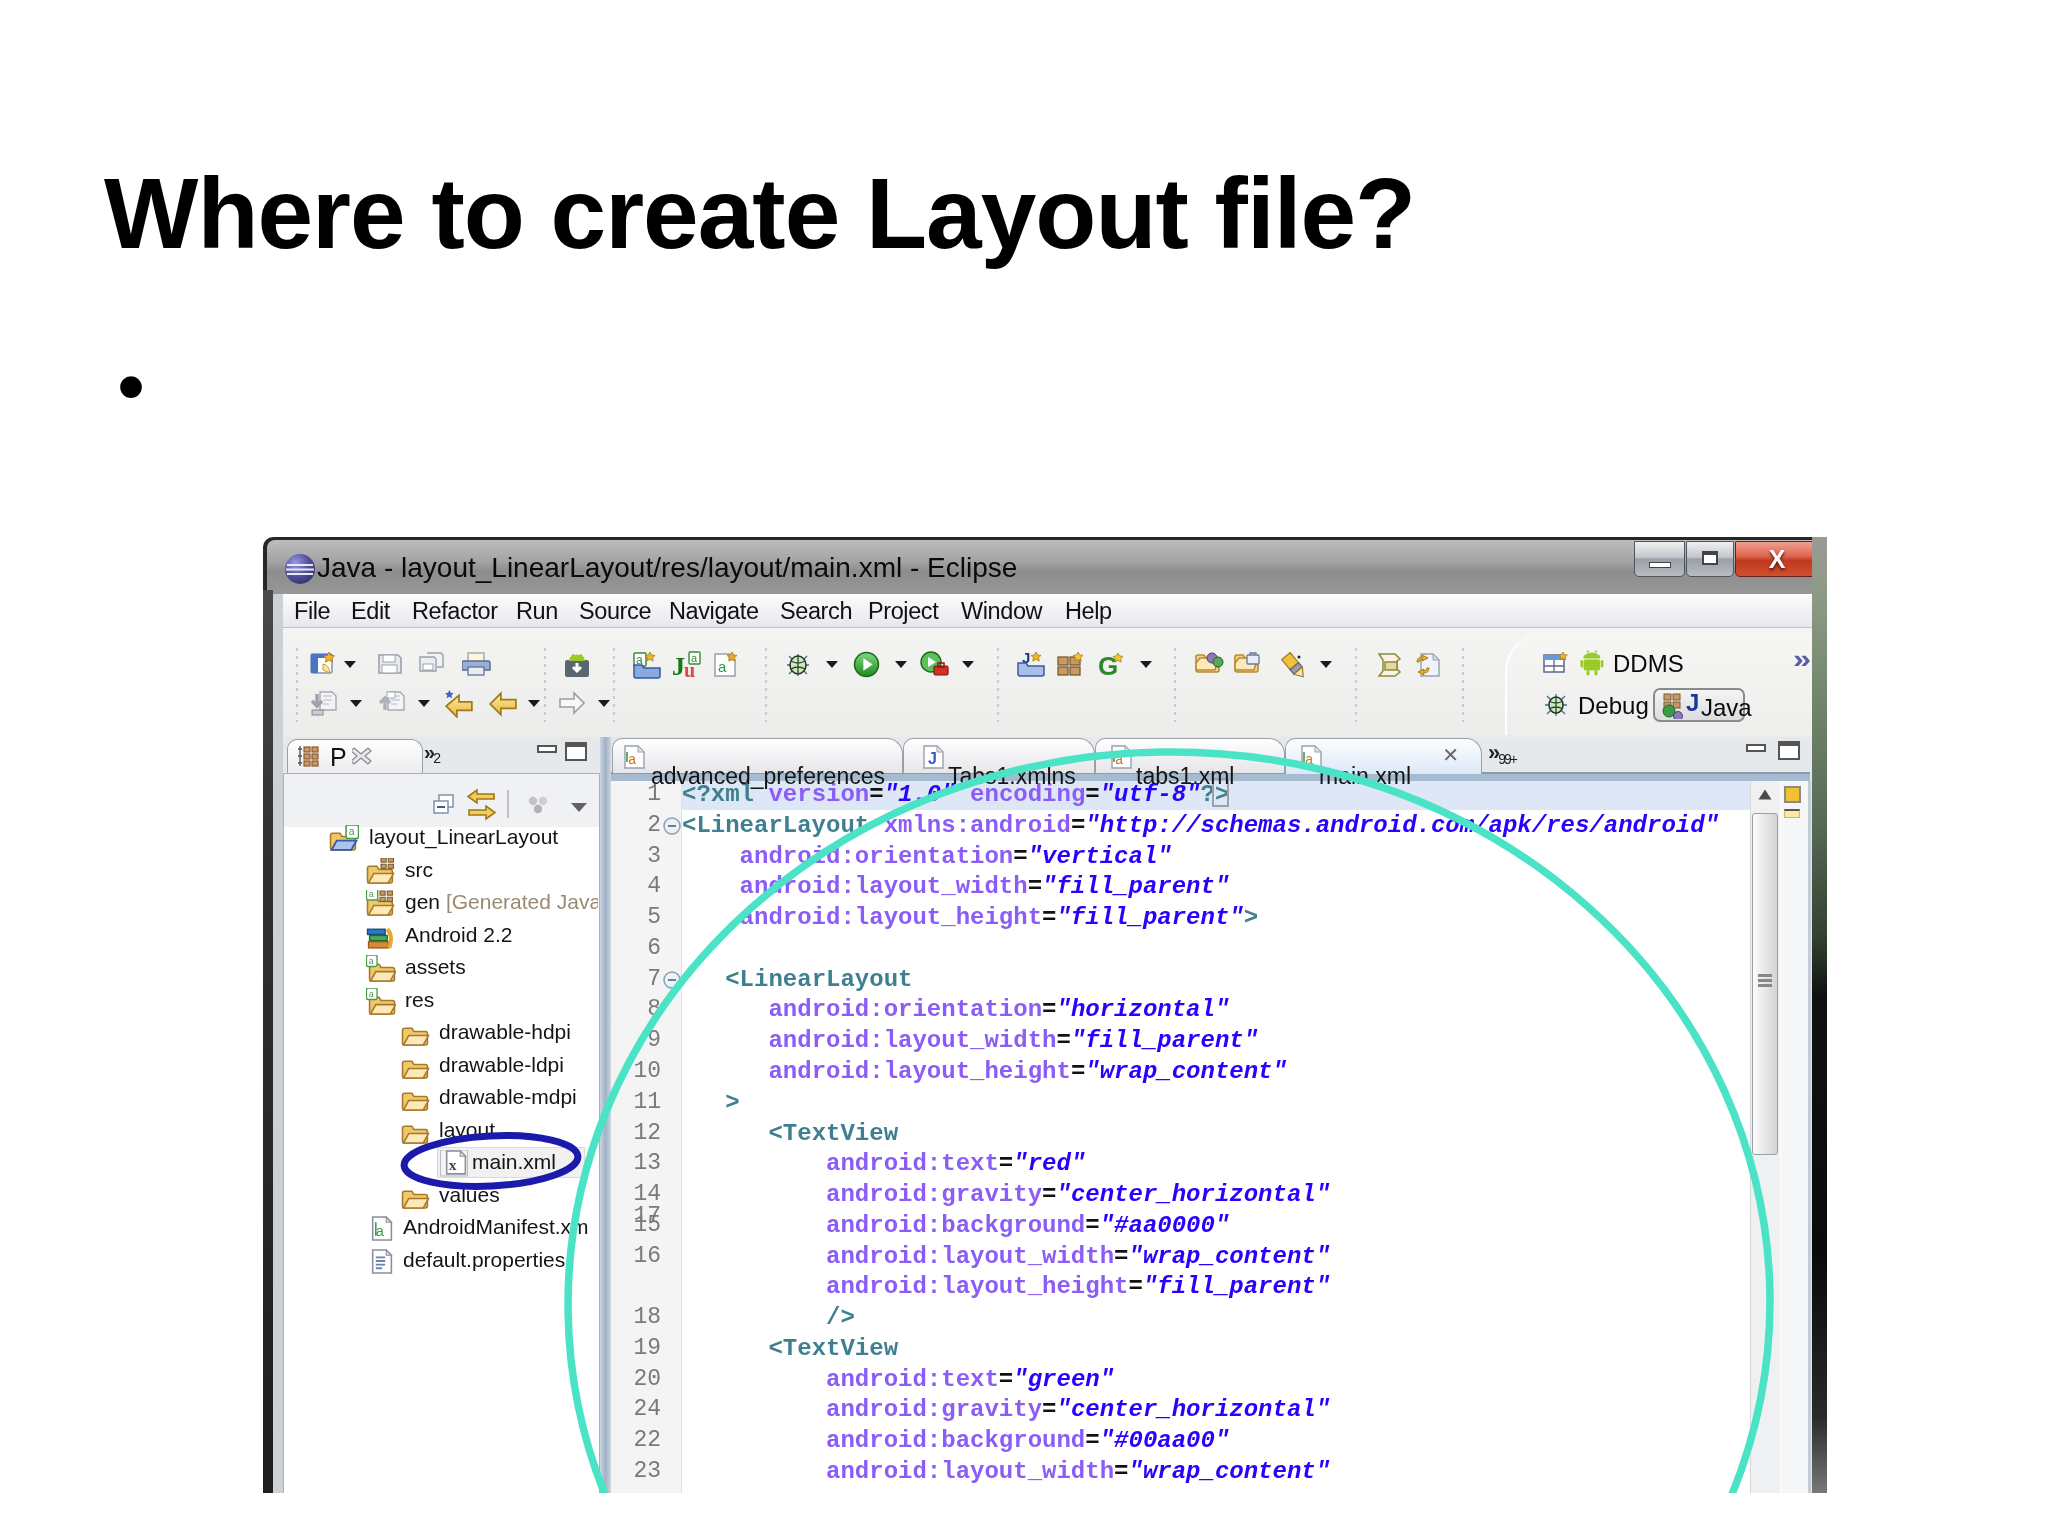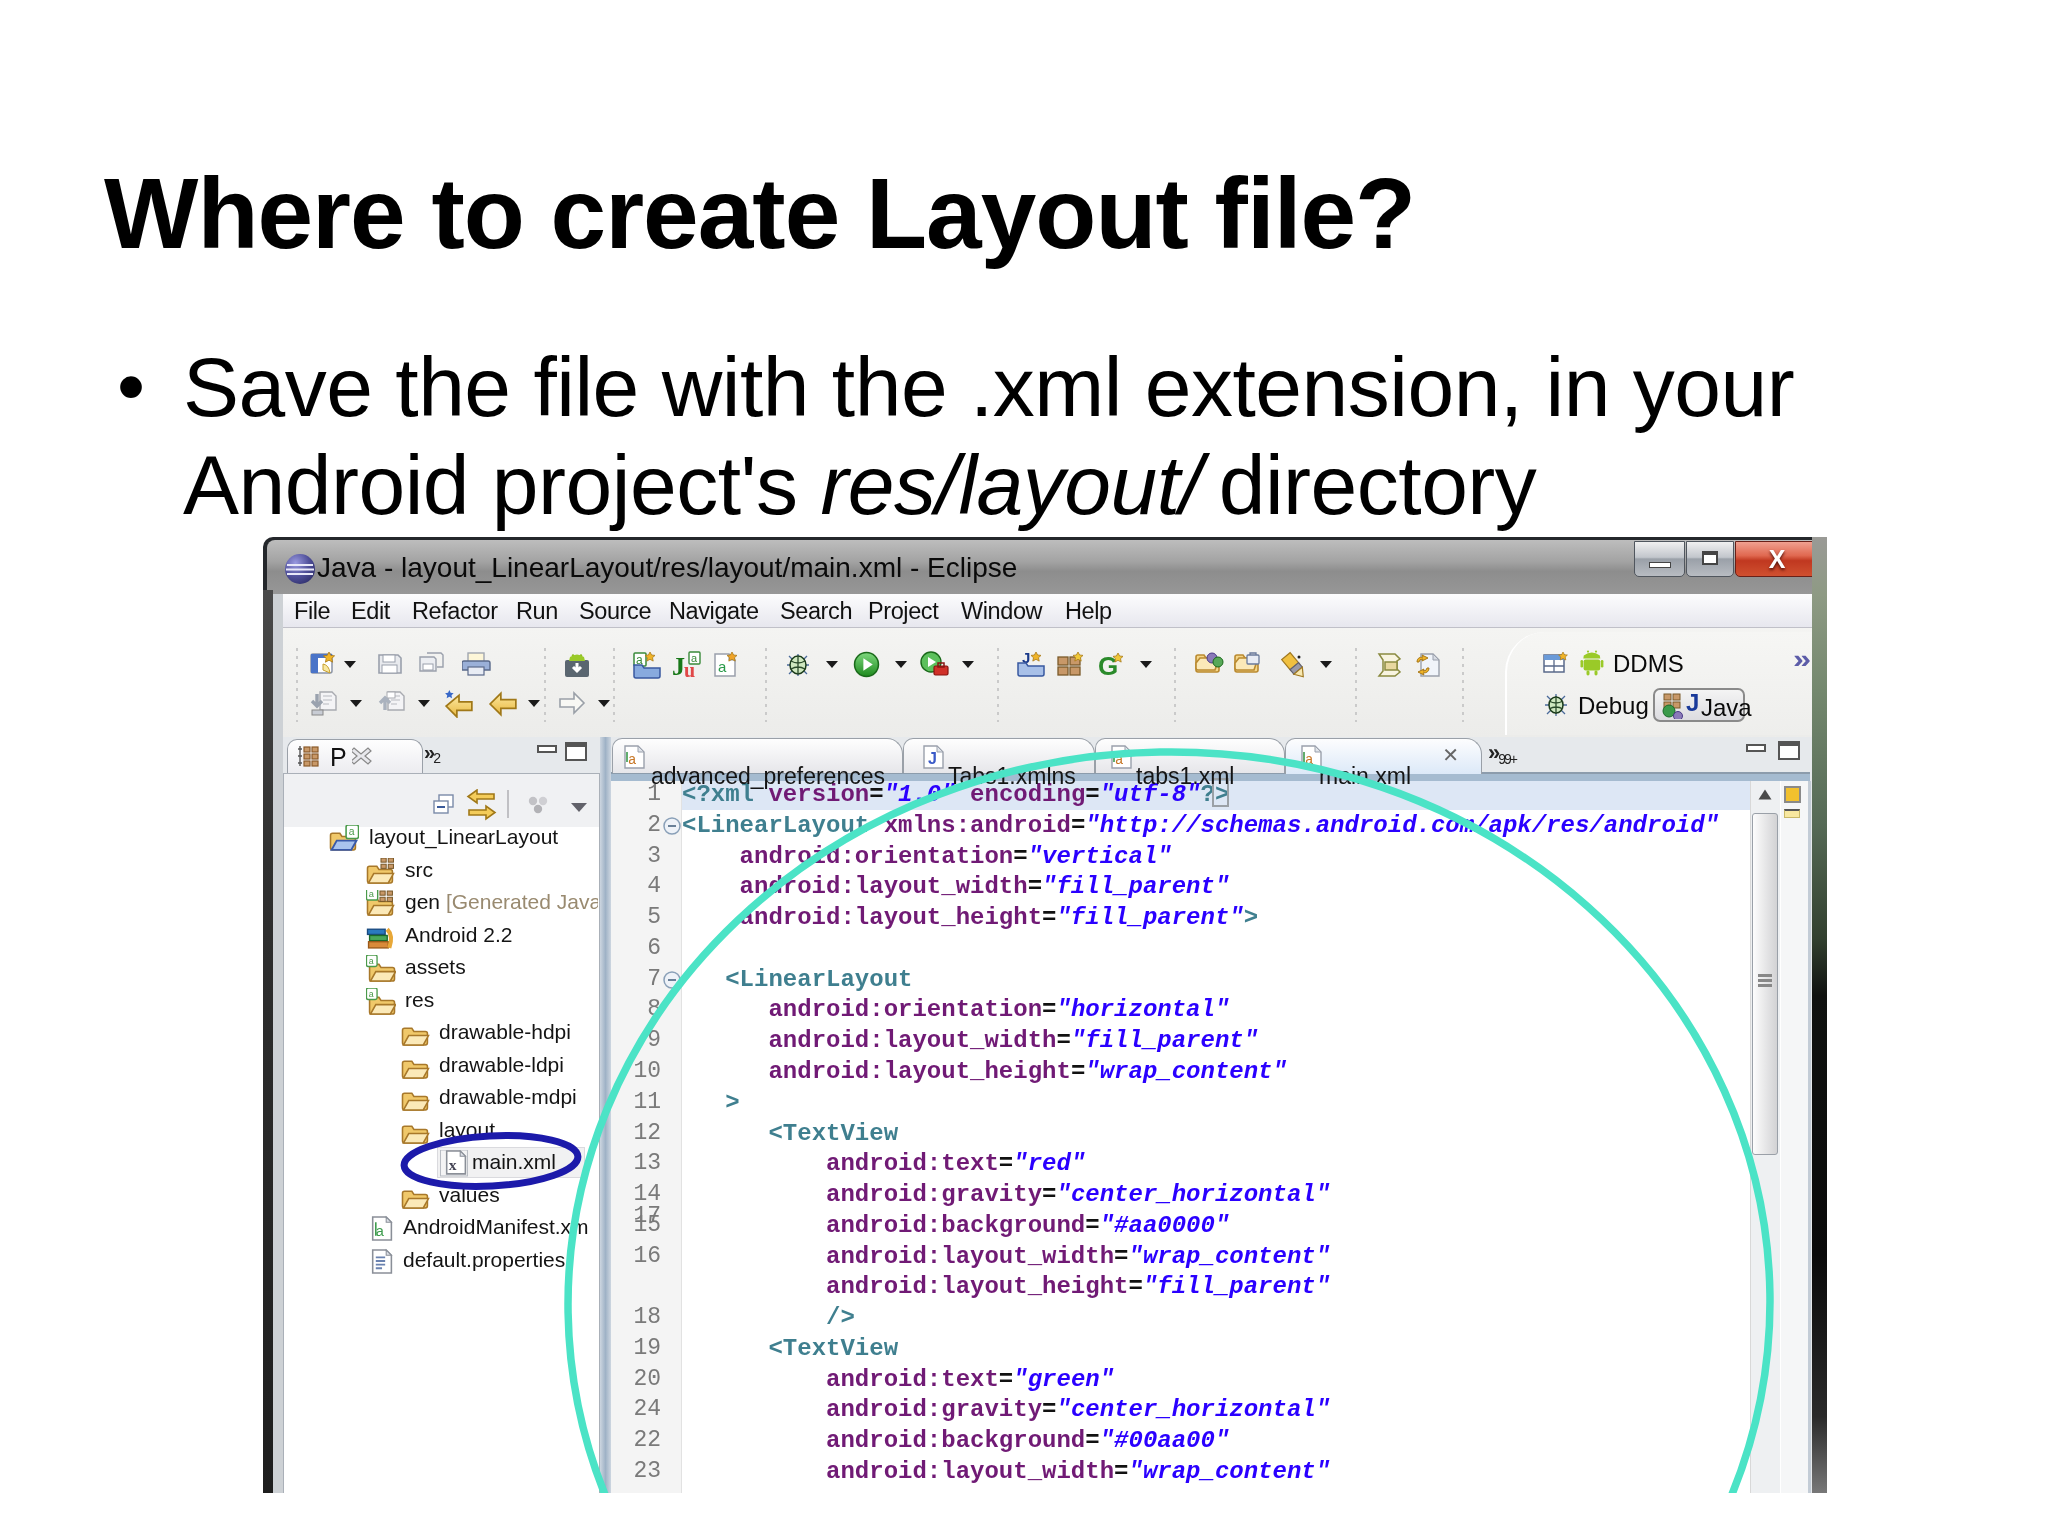--- a/index.html
+++ b/index.html
@@ -19,40 +19,39 @@
 #mainarea { position:absolute; left:269px; top:737px; width:1549px; height:756px; background:#e6e9ec; }
 #lpanel { position:absolute; left:283px; top:773px; width:317px; height:720px; background:#f0f1f3; border:1px solid #aab0b8; border-bottom:none; }
 #ltree { position:absolute; left:284px; top:827px; width:315px; height:666px; background:#fff; }
 #sash { position:absolute; left:600px; top:737px; width:11px; height:756px; background:linear-gradient(90deg,#cdd6e0,#9fb2c6,#cdd6e0); }
 #epanel { position:absolute; left:611px; top:772px; width:1199px; height:721px; background:#fff; border-top:2px solid #8c9cac; }
 #eband { position:absolute; left:611px; top:774px; width:1199px; height:7px; background:#a5bbd0; }
 #gutter { position:absolute; left:611px; top:781px; width:71px; height:712px; background:#f4f4f4; border-right:1px solid #e2e2e2; }
 #lineh { position:absolute; left:682px; top:781px; width:1068px; height:29px; background:#dde7f5; }
 .cl { position:absolute; left:682px; height:31px; font:bold 24px "Liberation Mono"; white-space:pre; color:#000; line-height:31px;}
 .ln { position:absolute; left:602px; width:59px; text-align:right; font:23px "Liberation Mono"; color:#7a7a7a; line-height:31px; }
-.cl .t { color:#3f7f8f; } .cl .a { color:#701a75;text-align:right; } .cl .d { color:#111; }
+.cl .t { color:#3f7f8f; } .cl .a { color:#8b5cf6;text-align:right; } .cl .d { color:#111; }
 .cl .v { color:#2a00ff; font-style:italic; }
 .tab { position:absolute; top:738px; height:35px; background:linear-gradient(#fefefe,#e6e6ea); border:1px solid #9aa0a8; border-bottom:none; border-radius:10px 16px 0 0; }
 .tab.sel { background:linear-gradient(#fdfdfe,#dce9f8); height:36px; }
 .tabt { position:absolute; top:4px; font-size:23px; color:#141414;margin-top:20px; }
 .tabx { position:absolute; right:22px; top:4px; font-size:20px; color:#666; }
 .minb { width:20px; height:8px; border:2px solid #555; background:#fff; }
 .maxb { width:22px; height:19px; border:2px solid #555; border-top-width:5px; background:#fff; }
 .tt { position:absolute; font-size:21px; color:#141414; white-space:nowrap; overflow:hidden; }
 .tt .gr { color:#998a70; }
 .ptxt { font-size:24px; color:#0a0a0a; }
 #scroll { position:absolute; left:1750px; top:781px; width:30px; height:712px; background:#eef0f2; border-left:1px solid #d8d8d8; }
 #thumb { position:absolute; left:1752px; top:813px; width:26px; height:342px; background:linear-gradient(90deg,#fdfdfd,#d2d2d4); border:1px solid #9aa0a8; border-radius:3px; }
 #ruler { position:absolute; left:1781px; top:781px; width:29px; height:712px; background:#f5f6f7; }
 svg.ab { position:absolute; }
 </style></head><body>
 <div id="page">
 <div id="title">Where to create Layout file?</div>
 <div id="bullet">•</div>
-<div id="btext">Save the file with the .xml extension, in your<br>Android project's <i>res/layout/ </i>directory</div>
 
 <div id="win"></div>
 <div id="tbar"></div>
 <svg class="ab" style="left:283px;top:552px" width="34" height="34" viewBox="0 0 34 34">
  <defs>
         <radialGradient id="ec" cx=".35" cy=".3" r=".9">
           <stop offset="0" stop-color="#9a9ae0"></stop>
           <stop offset=".5" stop-color="#50509a"></stop>
           <stop offset="1" stop-color="#26265e"></stop>
         </radialGradient>

